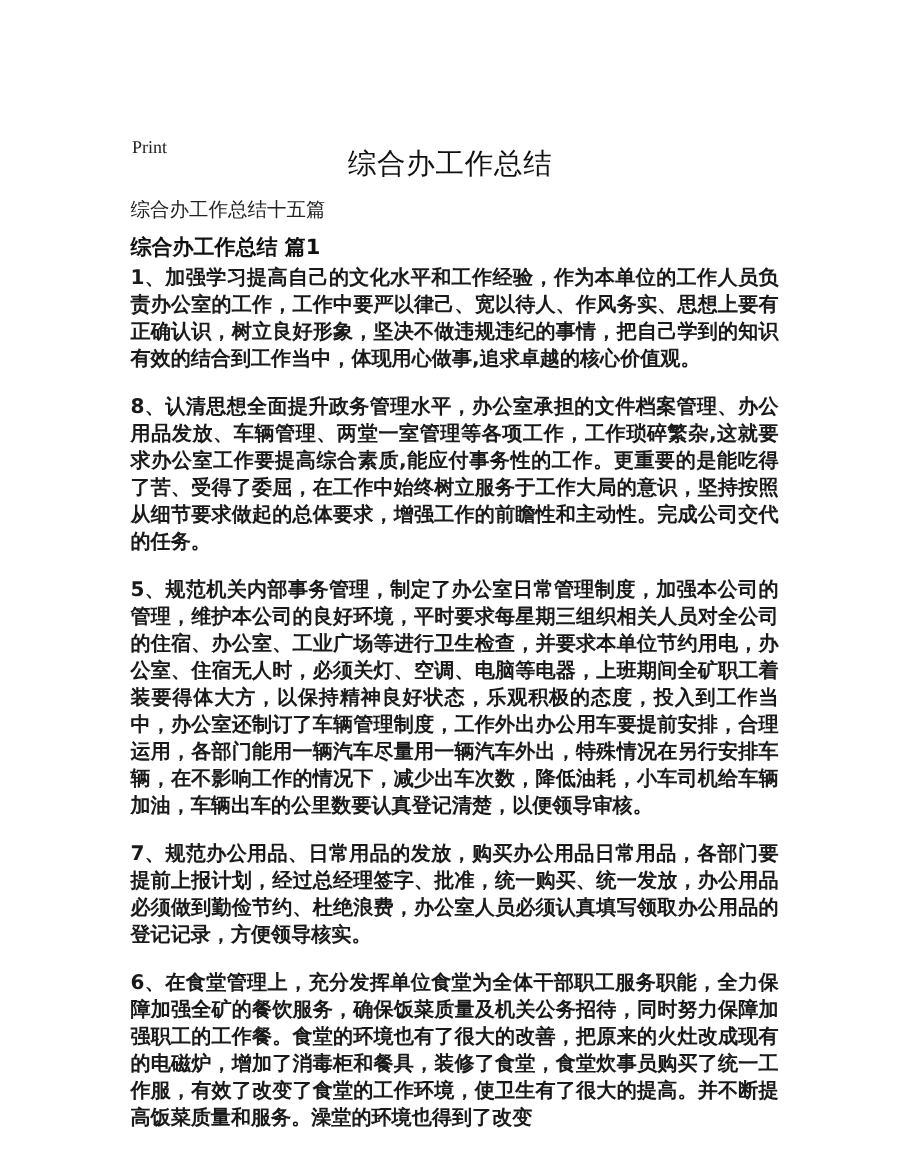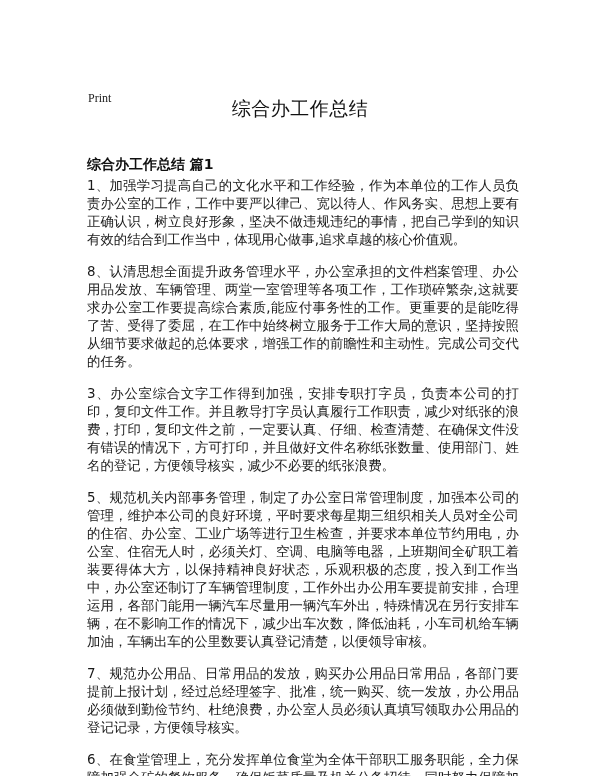--- a/index.html
+++ b/index.html
@@ -3,30 +3,30 @@
 <meta charset="utf-8">
 <style>
   html, body { margin: 0; padding: 0; background: #ffffff; }
   body { width: 600px; height: 776px; overflow: hidden; position: relative; color: #1a1a1a; }
   .page { position: absolute; left: 0; top: 0; width: 600px; height: 776px; }
   .print-label { position: absolute; left: 88px; top: 71px; font-family: "Liberation Serif", serif; font-size: 12px; color: #222; margin-top: 20px; }
   .doc-title { position: absolute; left: 0; width: 600px; top: 96px; text-align: center; font-family: "DejaVu Sans", sans-serif; font-size: 19px; color: #111; letter-spacing: 0.5px; }
   .subtitle { position: absolute; left: 87px; top: 131px; font-family: "DejaVu Sans", sans-serif; font-size: 13px; color: #222; }
   .section-heading { position: absolute; left: 87px; top: 156px; font-family: "DejaVu Sans", sans-serif; font-size: 14px; font-weight: bold; color: #111; }
   .body { position: absolute; left: 87px; top: 177px; width: 432px; font-family: "DejaVu Sans", sans-serif; font-size: 13.4px; line-height: 18px; color: #1a1a1a; }
-  .para { margin: 0 0 14px 0; text-align: justify; word-break: break-all; }
+  .para { margin: 0 0 14px 0; text-align: justify; word-break: break-all; font-weight: bold; }
 </style>
 </head>
 <body>
 
 <div class="page">
   <div class="print-label">Print</div>
   <div class="doc-title">综合办工作总结</div>
+  <div class="subtitle">综合办工作总结十五篇</div>
   <div class="section-heading">综合办工作总结 篇1</div>
   <div class="body">
     <p class="para">1、加强学习提高自己的文化水平和工作经验，作为本单位的工作人员负责办公室的工作，工作中要严以律己、宽以待人、作风务实、思想上要有正确认识，树立良好形象，坚决不做违规违纪的事情，把自己学到的知识有效的结合到工作当中，体现用心做事,追求卓越的核心价值观。</p>
     <p class="para">8、认清思想全面提升政务管理水平，办公室承担的文件档案管理、办公用品发放、车辆管理、两堂一室管理等各项工作，工作琐碎繁杂,这就要求办公室工作要提高综合素质,能应付事务性的工作。更重要的是能吃得了苦、受得了委屈，在工作中始终树立服务于工作大局的意识，坚持按照从细节要求做起的总体要求，增强工作的前瞻性和主动性。完成公司交代的任务。</p>
-    <p class="para">3、办公室综合文字工作得到加强，安排专职打字员，负责本公司的打印，复印文件工作。并且教导打字员认真履行工作职责，减少对纸张的浪费，打印，复印文件之前，一定要认真、仔细、检查清楚、在确保文件没有错误的情况下，方可打印，并且做好文件名称纸张数量、使用部门、姓名的登记，方便领导核实，减少不必要的纸张浪费。</p>
     <p class="para">5、规范机关内部事务管理，制定了办公室日常管理制度，加强本公司的管理，维护本公司的良好环境，平时要求每星期三组织相关人员对全公司的住宿、办公室、工业广场等进行卫生检查，并要求本单位节约用电，办公室、住宿无人时，必须关灯、空调、电脑等电器，上班期间全矿职工着装要得体大方，以保持精神良好状态，乐观积极的态度，投入到工作当中，办公室还制订了车辆管理制度，工作外出办公用车要提前安排，合理运用，各部门能用一辆汽车尽量用一辆汽车外出，特殊情况在另行安排车辆，在不影响工作的情况下，减少出车次数，降低油耗，小车司机给车辆加油，车辆出车的公里数要认真登记清楚，以便领导审核。</p>
     <p class="para">7、规范办公用品、日常用品的发放，购买办公用品日常用品，各部门要提前上报计划，经过总经理签字、批准，统一购买、统一发放，办公用品必须做到勤俭节约、杜绝浪费，办公室人员必须认真填写领取办公用品的登记记录，方便领导核实。</p>
     <p class="para">6、在食堂管理上，充分发挥单位食堂为全体干部职工服务职能，全力保障加强全矿的餐饮服务，确保饭菜质量及机关公务招待，同时努力保障加强职工的工作餐。食堂的环境也有了很大的改善，把原来的火灶改成现有的电磁炉，增加了消毒柜和餐具，装修了食堂，食堂炊事员购买了统一工作服，有效了改变了食堂的工作环境，使卫生有了很大的提高。并不断提高饭菜质量和服务。澡堂的环境也得到了改变</p>
   </div>
 </div>
 
 </body></html>

